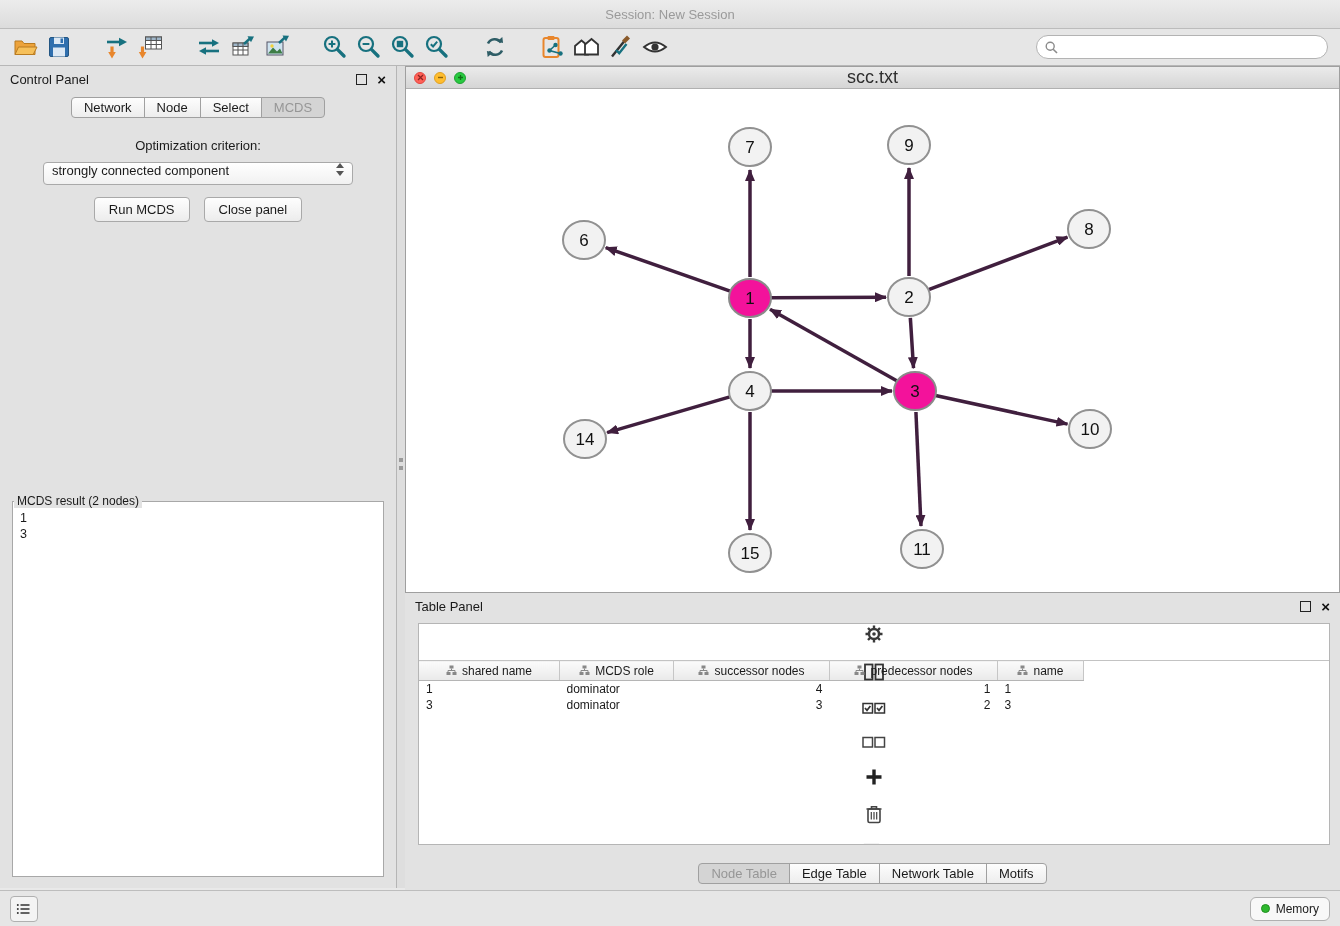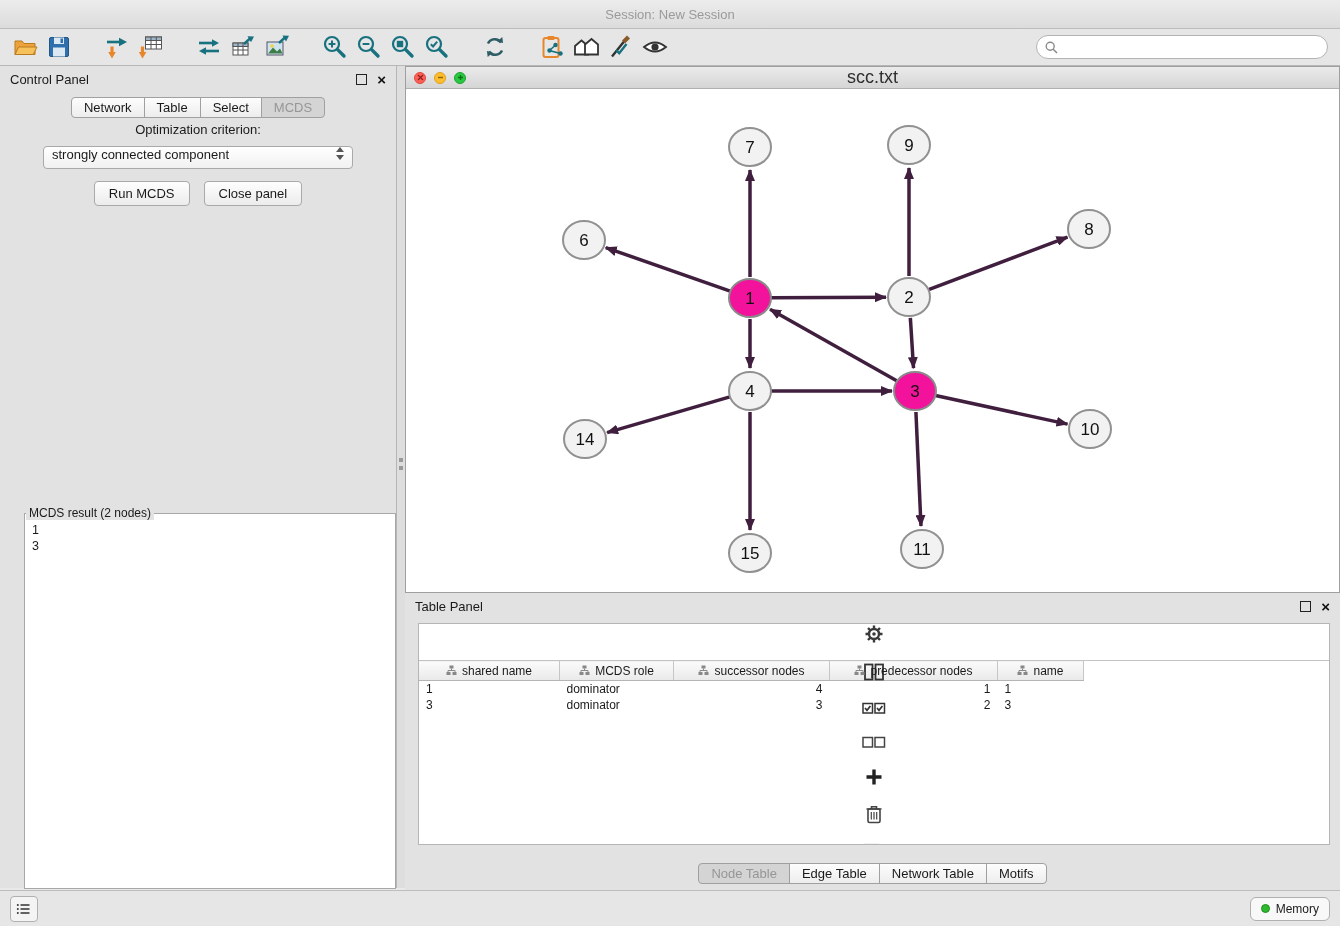--- a/index.html
+++ b/index.html
@@ -19,28 +19,28 @@
   #control-panel{position:absolute;left:0;top:66px;width:397px;height:822px;background:#e2e2e2;border-right:1px solid #b5b5b5;box-sizing:border-box;}
   .panel-header{height:26px;display:flex;align-items:center;padding:0 10px;font-size:13px;gap:10px;}
   .panel-header .ph-title{margin-right:auto;}
   .float-box{width:9px;height:9px;border:1.5px solid #222;display:inline-block;}
   .close-x{font-size:15px;font-weight:bold;color:#111;line-height:1;}
   #cp-tabs{display:flex;justify-content:center;margin-top:5px;}
   .seg-tab{padding:2px 12px;font-size:13px;background:linear-gradient(#fdfdfd,#ededed);border:1px solid #a0a0a0;margin-left:-1px;cursor:default;white-space:nowrap;}
   .seg-tab:first-child{border-radius:4px 0 0 4px;margin-left:0;}
   .seg-tab:last-child{border-radius:0 4px 4px 0;}
   .seg-tab.active{background:#d4d4d4;color:#969696;}
-  #opt-label{margin-top:4px;text-align:center;font-size:13px;}
+  #opt-label{margin-top:20px;text-align:center;font-size:13px;}
   #criterion-combo{margin:9px auto 0;width:310px;height:23px;border:1px solid #a9a9a9;border-radius:4px;background:linear-gradient(#ffffff,#f1f1f1);display:flex;align-items:flex-start;padding:0 8px;box-sizing:border-box;font-size:13px;}
   #criterion-combo .combo-arrows{margin-left:auto;display:flex;flex-direction:column;align-items:center;}
   .up-tri{width:0;height:0;border-left:4px solid transparent;border-right:4px solid transparent;border-bottom:5px solid #555;}
   .down-tri{width:0;height:0;border-left:4px solid transparent;border-right:4px solid transparent;border-top:5px solid #555;margin-top:3px;}
   #cp-buttons{margin-top:12px;display:flex;justify-content:center;gap:14px;}
   .btn{height:23px;padding:0 14px;border:1px solid #a9a9a9;border-radius:4px;background:linear-gradient(#fefefe,#ececec);font-size:13px;font-family:inherit;display:flex;align-items:center;}
-  #mcds-fieldset{position:absolute;left:12px;top:428px;width:372px;height:383px;border:1px solid #a8a8a8;background:#fff;margin:12px;padding:1px;box-sizing:border-box;}
+  #mcds-fieldset{position:absolute;left:12px;top:428px;width:372px;height:383px;border:1px solid #a8a8a8;background:#fff;margin:0;padding:1px;box-sizing:border-box;}
   #mcds-fieldset legend{font-size:12px;background:#e2e2e2;padding:0 3px;color:#1a1a1a;}
   #mcds-result-text{width:100%;height:100%;background:#fff;font-size:12.5px;line-height:16px;padding:1px 6px;box-sizing:border-box;overflow:auto;}
 
   
   #v-splitter{position:absolute;left:397px;top:66px;width:8px;height:822px;background:#dedede;}
   #v-splitter .dots{position:absolute;left:2px;top:392px;width:4px;height:16px;display:flex;flex-direction:column;gap:4px;}
   #v-splitter .dots span{width:4px;height:4px;background:#9a9a9a;}
 
   
   #network-window{position:absolute;left:405px;top:66px;width:935px;height:527px;background:#fff;border:1px solid #9f9f9f;box-sizing:border-box;}
@@ -217,21 +217,21 @@
 </div>
 
 <div id="control-panel">
   <div class="panel-header">
     <span class="ph-title">Control Panel</span>
     <span class="float-box"></span>
     <span class="close-x">×</span>
   </div>
   <div id="cp-tabs">
       <div class="seg-tab">Network</div>
-      <div class="seg-tab">Table</div>
+      <div class="seg-tab">Node</div>
       <div class="seg-tab">Select</div>
       <div class="seg-tab active">MCDS</div>
     </div>
   <div id="opt-label">Optimization criterion:</div>
   <div id="criterion-combo">
     <span>strongly connected component</span>
     <span class="combo-arrows">
         <span class="up-tri"></span>
         <span class="down-tri"></span>
       </span>

